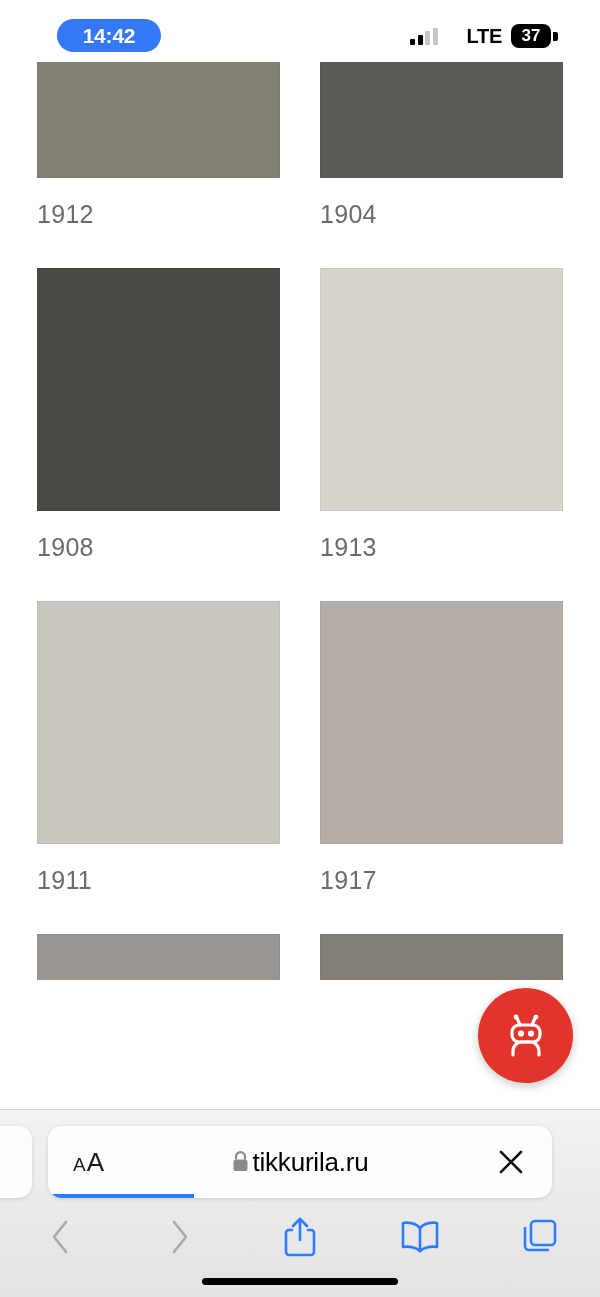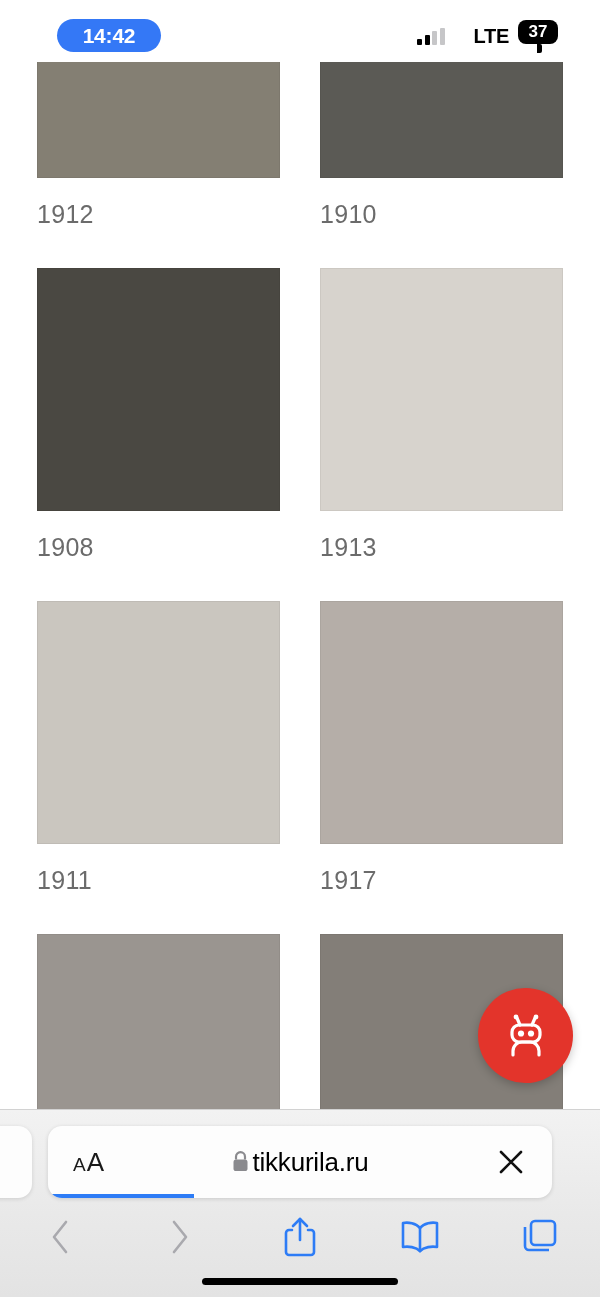--- a/index.html
+++ b/index.html
@@ -27,35 +27,35 @@
     position:absolute; right:42px; top:22px;
     display:flex; align-items:center; gap:9px; height:28px;
   }
   .bars{ display:flex; align-items:flex-end; gap:2.5px; height:17px; }
   .bars i{ display:block; width:5px; background:#000; border-radius:1px; }
   .bars i:nth-child(1){ height:6px; }
   .bars i:nth-child(2){ height:10px; }
   .bars i:nth-child(3){ height:14px; background:#C6C6C8; }
   .bars i:nth-child(4){ height:17px; background:#C6C6C8; }
   #lte-label{ font-size:20px; font-weight:600; color:#000; letter-spacing:-0.3px;margin-left:20px; }
-  #battery-wrap{ display:flex; align-items:center;flex-direction:column; }
+  #battery-wrap{ display:flex; align-items:center; }
   #battery-badge{
     background:#000; color:#fff; border-radius:8px;
     font-size:17px; font-weight:700;
     padding:3px 9px 4px 9px; line-height:1;
     min-width:40px; text-align:center;
   }
   #battery-tip{
     width:5px; height:9px; margin-left:2px; border-radius:0 2px 2px 0;
     background:#000;
   }
 
   
   #page-content{
-    position:absolute; top:62px; left:0; width:600px; height:1047px;
+    position:absolute; top:62px; left:0; width:600px; height:918px;
     background:#ffffff; overflow:hidden;
   }
   #swatch-grid{
     position:absolute; left:0; top:-127px; width:600px;
   }
   .swatch-row{ display:flex; width:600px; }
   .swatch-cell{ width:300px; padding-left:37px; }
   .swatch-cell.right{ padding-left:20px; }
   .swatch-chip{
     width:243px; height:243px; display:block;
@@ -151,21 +151,21 @@
 <div id="page-content">
   <div id="swatch-grid">
 
     <div class="swatch-row">
       <div class="swatch-cell">
         <span class="swatch-chip" style="background:#847F73"></span>
         <div class="swatch-label">1912</div>
       </div>
       <div class="swatch-cell right">
         <span class="swatch-chip" style="background:#5B5A55"></span>
-        <div class="swatch-label">1910</div>
+        <div class="swatch-label">1904</div>
       </div>
     </div>
 
     <div class="swatch-row">
       <div class="swatch-cell">
         <span class="swatch-chip" style="background:#4A4842"></span>
         <div class="swatch-label">1908</div>
       </div>
       <div class="swatch-cell right">
         <span class="swatch-chip" style="background:#D7D3CD"></span>

